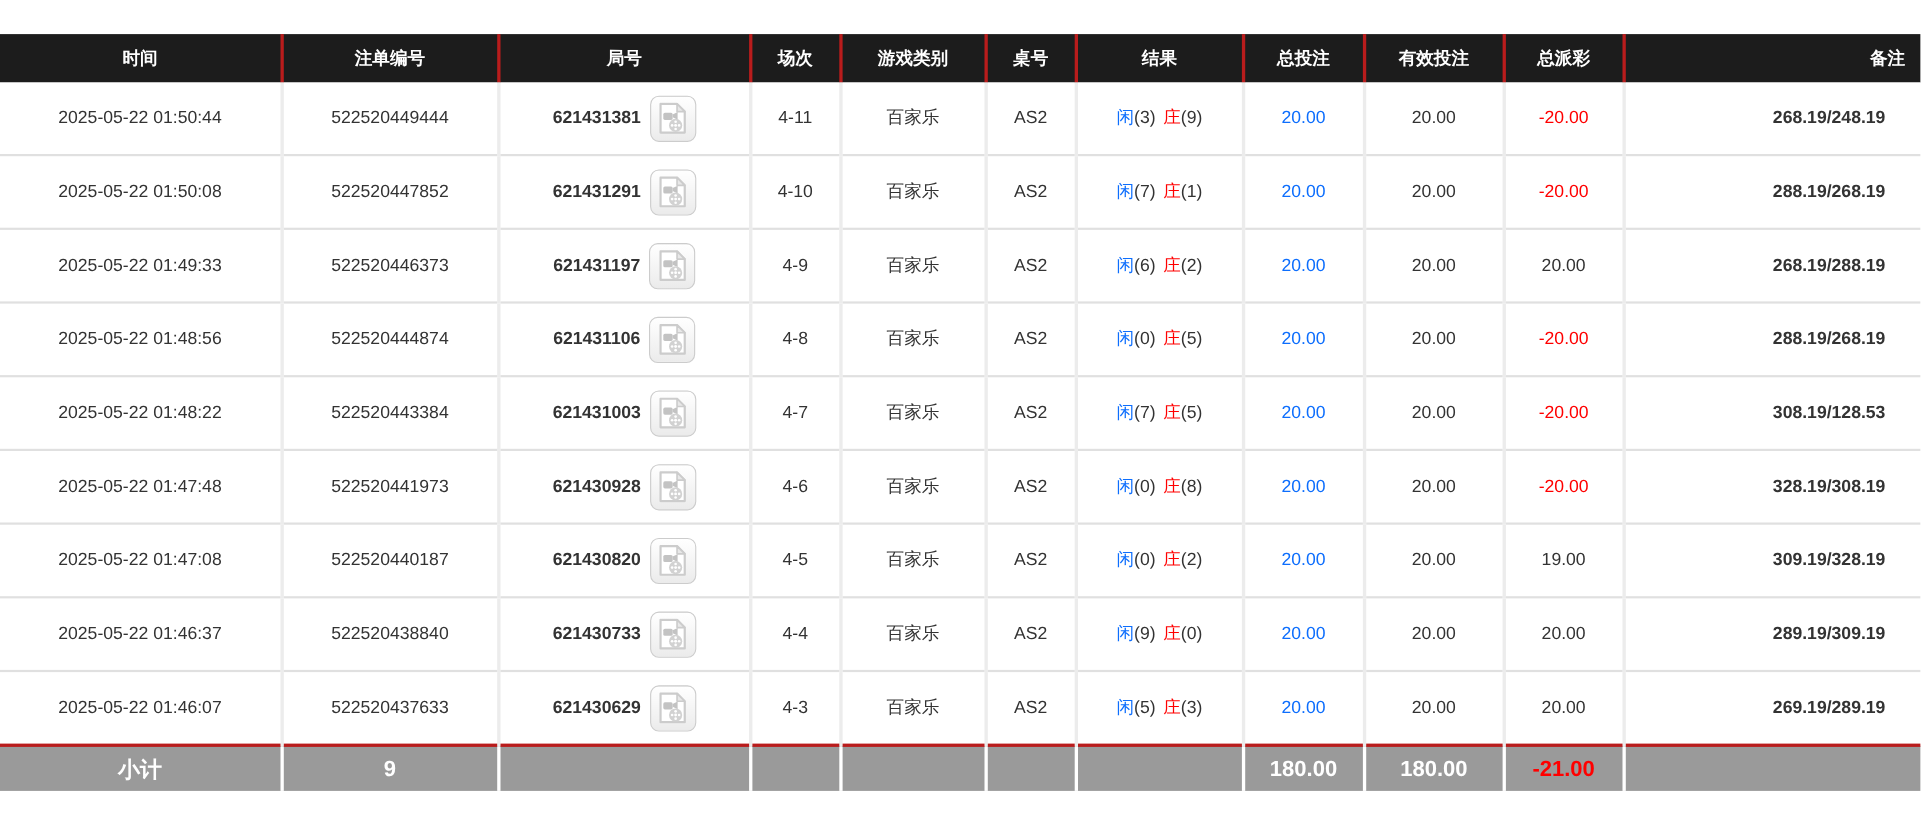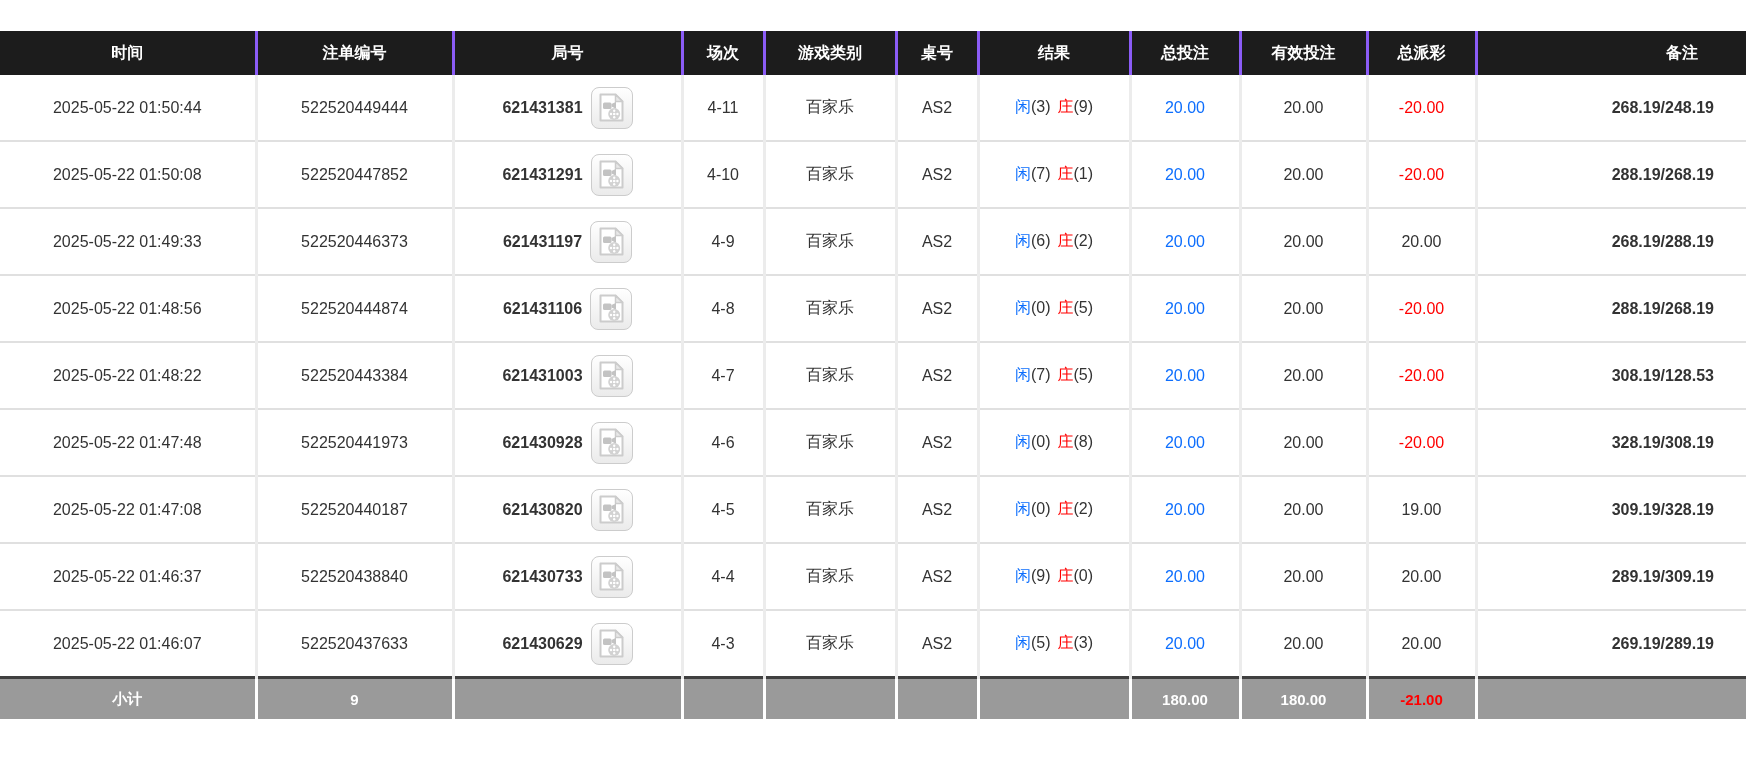--- a/index.html
+++ b/index.html
@@ -16,42 +16,42 @@
   }
   
   col.c1{width:256px}col.c2{width:197px}col.c3{width:229px}col.c4{width:82px}
   col.c5{width:132px}col.c6{width:82px}col.c7{width:152px}col.c8{width:110px}
   col.c9{width:127px}col.c10{width:109px}col.c11{width:270px}
 
   thead th{
     background:#1c1c1c;color:#ffffff;
     font-size:16px;font-weight:bold;
     height:44px;text-align:center;
-    border-left:3px solid #8b5cf6;
+    border-left:3px solid #b91c1c;
     padding:0;
   }
   thead th:first-child{border-left:none;}
-  thead th:last-child{text-align:right;padding-right:48px;}
+  thead th:last-child{text-align:right;padding-right:14px;}
 
   tbody td{
     height:65px;text-align:center;vertical-align:middle;
     font-size:16px;color:#333333;
     border-bottom:2px solid #e0e0e0;
     border-left:3px solid #ececec;
     padding:0;background:#ffffff;
   }
   tbody td:first-child{border-left:none;}
   tbody td.remark{text-align:right;padding-right:32px;font-weight:bold;}
 
   tfoot td{
     background:#9a9a9a;color:#ffffff;
-    font-size:15px;font-weight:bold;
+    font-size:20px;font-weight:bold;
     height:40px;text-align:center;vertical-align:middle;
     border-left:3px solid #ffffff;
-    border-top:3px solid #404040;
+    border-top:3px solid #b91c1c;
     padding:0;
   }
   tfoot td:first-child{border-left:none;}
 
   .blue{color:#0d6efd;}
   .neg{color:#ff0000;}
   .banker-label{color:#ff0000;margin-left:7px;}
   .player-label{color:#0d6efd;}
 
   .round-wrap{display:inline-flex;align-items:center;justify-content:center;gap:8px;font-weight:bold;}

